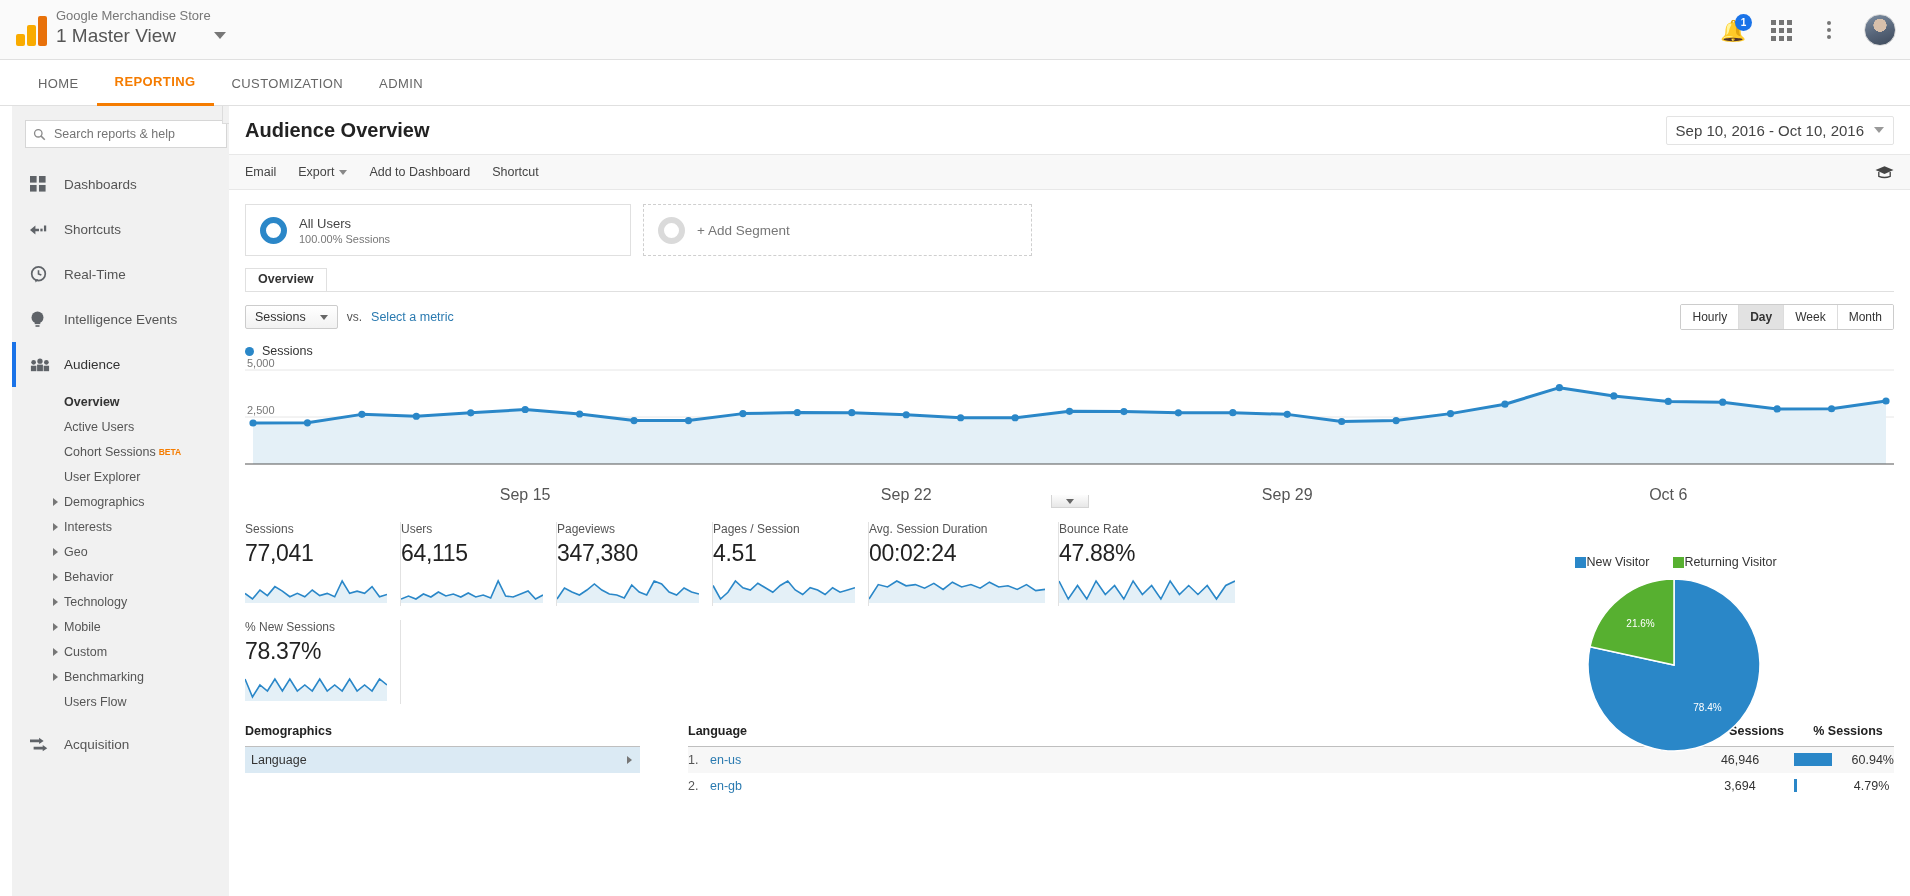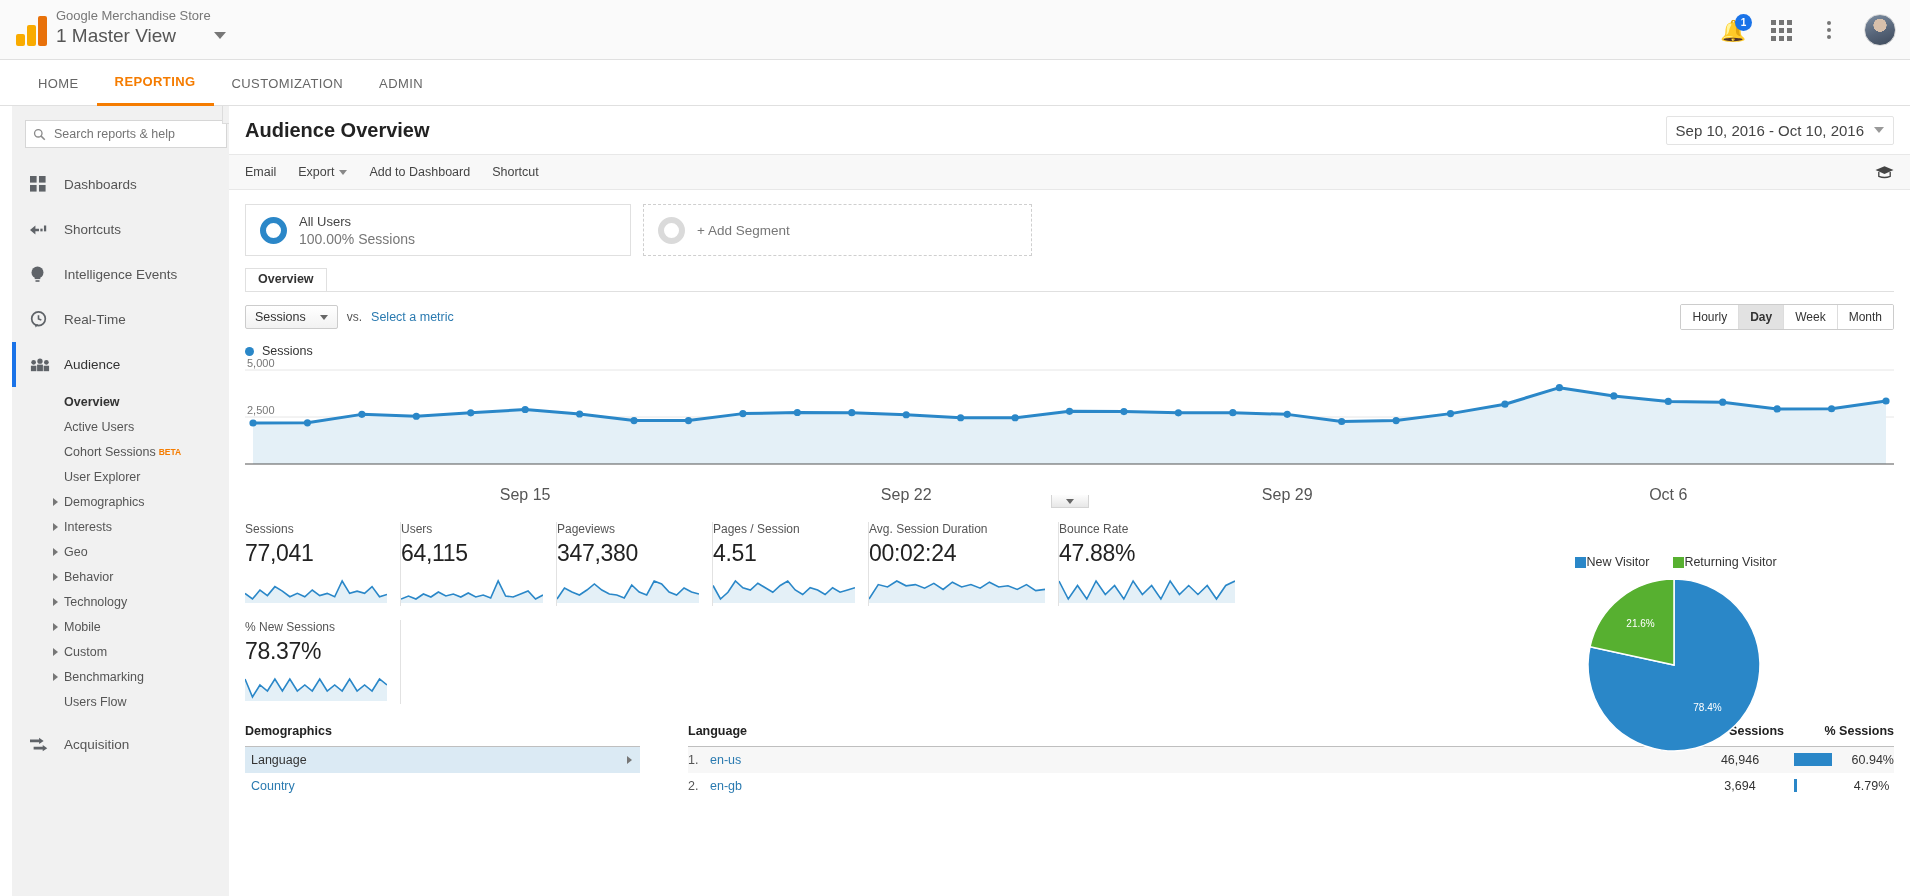--- a/index.html
+++ b/index.html
@@ -92,21 +92,21 @@
     border-right:4px solid transparent;border-top:5px solid #888; }
   .edu-icon { position:absolute; right:16px; top:10px; color:#444; }
 
   .segments { display:flex; padding:14px 16px 0 16px; gap:12px; }
   .seg { width:386px; height:52px; border:1px solid #e0e0e0; display:flex;
     align-items:center; padding-left:14px; gap:12px; background:#fff; }
   .seg.add { border:1px dashed #cfcfcf; width:389px; }
   .donut { width:27px; height:27px; border-radius:50%; border:6px solid #2b87c8; }
   .donut.grey { border-color:#dadada; }
   .seg-name { font-size:13px; color:#444; }
-  .seg-sub { font-size:14px; color:#777; margin-top:2px; }
+  .seg-sub { font-size:11px; color:#777; margin-top:2px; }
   .seg-add-label { font-size:13.5px; color:#777; }
 
   .tabsrow { margin:12px 16px 0 16px; border-bottom:1px solid #e0e0e0; height:24px; display:flex; }
   .tab { border:1px solid #e0e0e0; border-bottom:0; background:#fff; padding:3px 12px;
     font-size:12.5px; font-weight:bold; color:#333; position:relative; top:0px; cursor:pointer; }
 
   
   .charttools { display:flex; align-items:center; justify-content:space-between;
     padding:12px 16px 0 16px; }
   .ct-left { display:flex; align-items:center; gap:9px; }
@@ -259,37 +259,37 @@
         <svg width="18" height="14" viewBox="0 0 20 14">
             <polygon points="0,7 6,2 6,5.5 10,5.5 10,8.5 6,8.5 6,12" fill="#5f6368"></polygon>
             <rect x="11.5" y="5.5" width="2.5" height="3" fill="#5f6368"></rect>
             <rect x="15.5" y="2" width="2.5" height="6.5" fill="#5f6368"></rect>
           </svg>
       </span>
       <span class="lbl">Shortcuts</span>
     </div>
     <div class="navrow">
       <span class="ico">
+        <svg width="17" height="17" viewBox="0 0 18 18">
+            <circle cx="9" cy="8.2" r="7.2" fill="none" stroke="#5f6368" stroke-width="1.8"></circle>
+            <polyline points="9,4.4 9,8.4 12,9.6" fill="none" stroke="#5f6368" stroke-width="1.7"></polyline>
+            <polygon points="5,14 9,14 6,17.5" fill="#5f6368"></polygon>
+          </svg>
+      </span>
+      <span class="lbl">Real-Time</span>
+    </div>
+    <div class="navrow">
+      <span class="ico">
         <svg width="15" height="18" viewBox="0 0 14 18">
             <circle cx="7" cy="6.5" r="6" fill="#5f6368"></circle>
             <rect x="4.2" y="11.5" width="5.6" height="1.6" fill="#5f6368"></rect>
             <rect x="5" y="14.2" width="4" height="1.6" fill="#5f6368"></rect>
           </svg>
       </span>
       <span class="lbl">Intelligence Events</span>
-    </div>
-    <div class="navrow">
-      <span class="ico">
-        <svg width="17" height="17" viewBox="0 0 18 18">
-            <circle cx="9" cy="8.2" r="7.2" fill="none" stroke="#5f6368" stroke-width="1.8"></circle>
-            <polyline points="9,4.4 9,8.4 12,9.6" fill="none" stroke="#5f6368" stroke-width="1.7"></polyline>
-            <polygon points="5,14 9,14 6,17.5" fill="#5f6368"></polygon>
-          </svg>
-      </span>
-      <span class="lbl">Real-Time</span>
     </div>
     <div class="navrow sel">
       <span class="ico">
         <svg width="20" height="14" viewBox="0 0 22 14">
             <circle cx="4" cy="4" r="2.6" fill="#5f6368"></circle>
             <circle cx="11" cy="2.8" r="2.9" fill="#5f6368"></circle>
             <circle cx="18" cy="4" r="2.6" fill="#5f6368"></circle>
             <rect x="1" y="7.8" width="6" height="6" fill="#5f6368"></rect>
             <rect x="7.8" y="6.6" width="6.4" height="7.2" fill="#5f6368"></rect>
             <rect x="15" y="7.8" width="6" height="6" fill="#5f6368"></rect>
@@ -559,31 +559,28 @@
       </svg>
   </div>
 
   <div class="bottom">
     <div class="demo-col">
       <div class="colhead">Demographics</div>
       <div class="demo-row sel">
         <span>Language</span>
         <i class="tri"></i>
       </div>
-      <div class="demo-row">
-        <a>Country</a>
-      </div>
     </div>
 
     <div class="lang-col">
       <div class="colhead right">
         <span>Language</span>
         <span style="display:flex">
           <span class="hd-s">Sessions</span>
-          <span class="hd-p" style="padding-left:18px;text-align:right">% Sessions</span>
+          <span class="hd-p" style="padding-left:18px;text-align:center">% Sessions</span>
         </span>
       </div>
       <div class="lrow alt">
         <span class="idx">1.</span>
         <span class="name"><a>en-us</a></span>
         <span class="sess">46,946</span>
         <span class="pct">
           <span class="pbarwrap">
               <span class="pbar" id="bar0" style="width: 37.7828px;"></span>
             </span>

